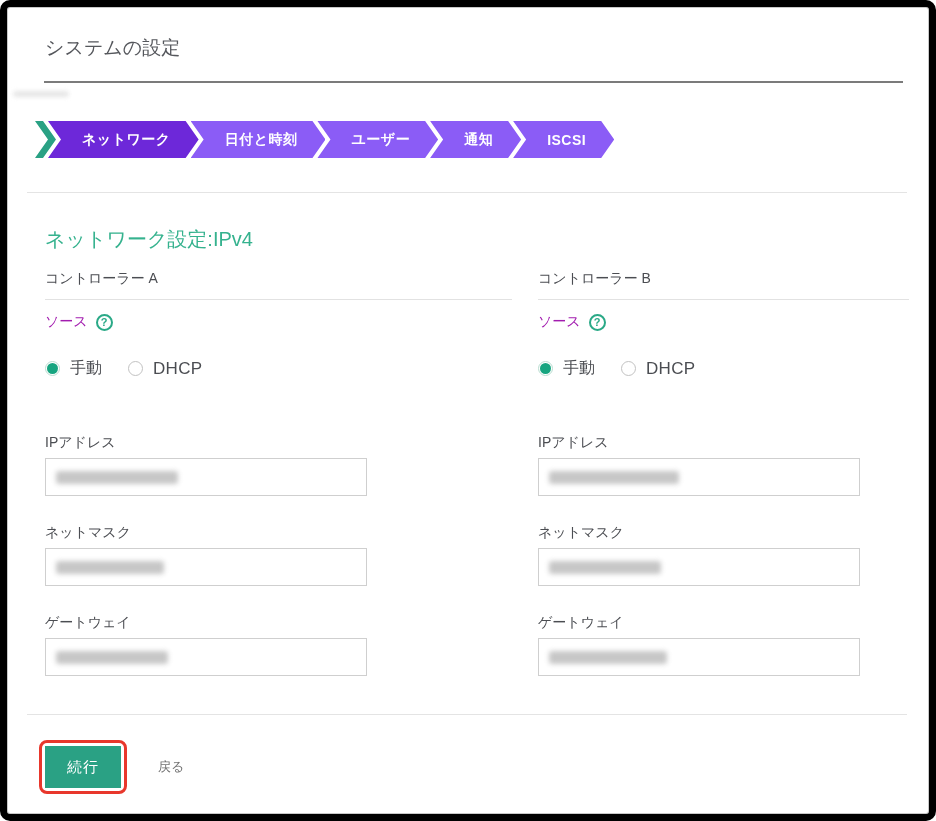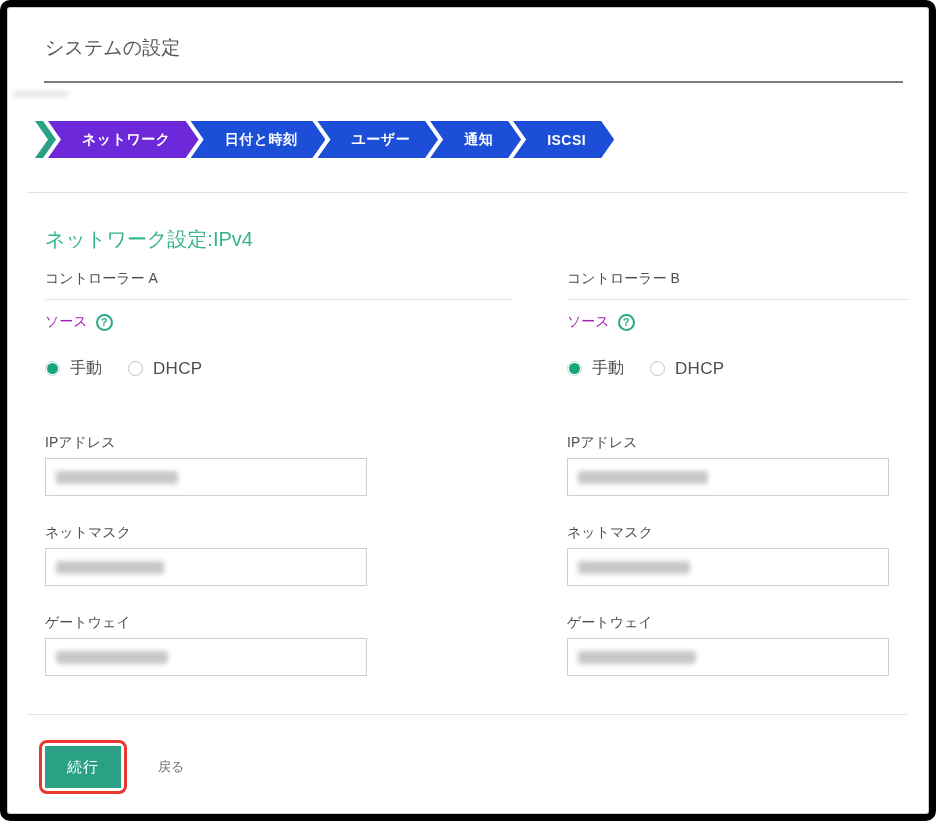--- a/index.html
+++ b/index.html
@@ -33,38 +33,38 @@
 
   
   .stepper { display: flex; margin: 24px 0 0 8px; height: 37px; }
   .step-lead {
     width: 21px; height: 37px; background: #2aa184;
     clip-path: polygon(0 0, 8px 0, 21px 50%, 8px 100%, 0 100%, 13px 50%);
     flex: 0 0 auto;
   }
   .step {
     height: 37px; display: flex; align-items: center; justify-content: center;
-    background: #1d4ed8; color: #ffffff;
+    background: #8b5cf6; color: #ffffff;
     font-size: 14px; font-weight: bold; letter-spacing: .5px;
     padding: 0 28px 0 34px; margin-left: -8px; flex: 0 0 auto;
     clip-path: polygon(0 0, calc(100% - 13px) 0, 100% 50%, calc(100% - 13px) 100%, 0 100%, 13px 50%);
     cursor: pointer; white-space: nowrap;
   }
   .step.active { background: #6d28d9; }
 
   .rule-light { height: 0; border-top: 1px solid #e4e4e4; margin: 34px 2px 0 0; }
 
   .section-heading {
     font-size: 20px; font-weight: 400; color: #35b28e;
     margin: 32px 0 0 18px; line-height: 28px;
   }
 
   .columns {
     display: grid; grid-template-columns: 467px 1fr;
-    column-gap: 55px; margin: 16px 0 0 18px;
+    column-gap: 26px; margin: 16px 0 0 18px;
   }
   .controller-name {
     font-size: 14px; color: #4b4d52; line-height: 18px;
     padding-bottom: 12px; border-bottom: 1px solid #e2e2e2;
   }
   .source-row { display: flex; align-items: center; gap: 8px; margin-top: 13px; }
   .source-label { font-size: 14px; color: #a21caf; }
   .help-icon {
     width: 17px; height: 17px; border: 2px solid #2aa987; border-radius: 50%;
     color: #2aa987; font-size: 11px; font-weight: bold;

